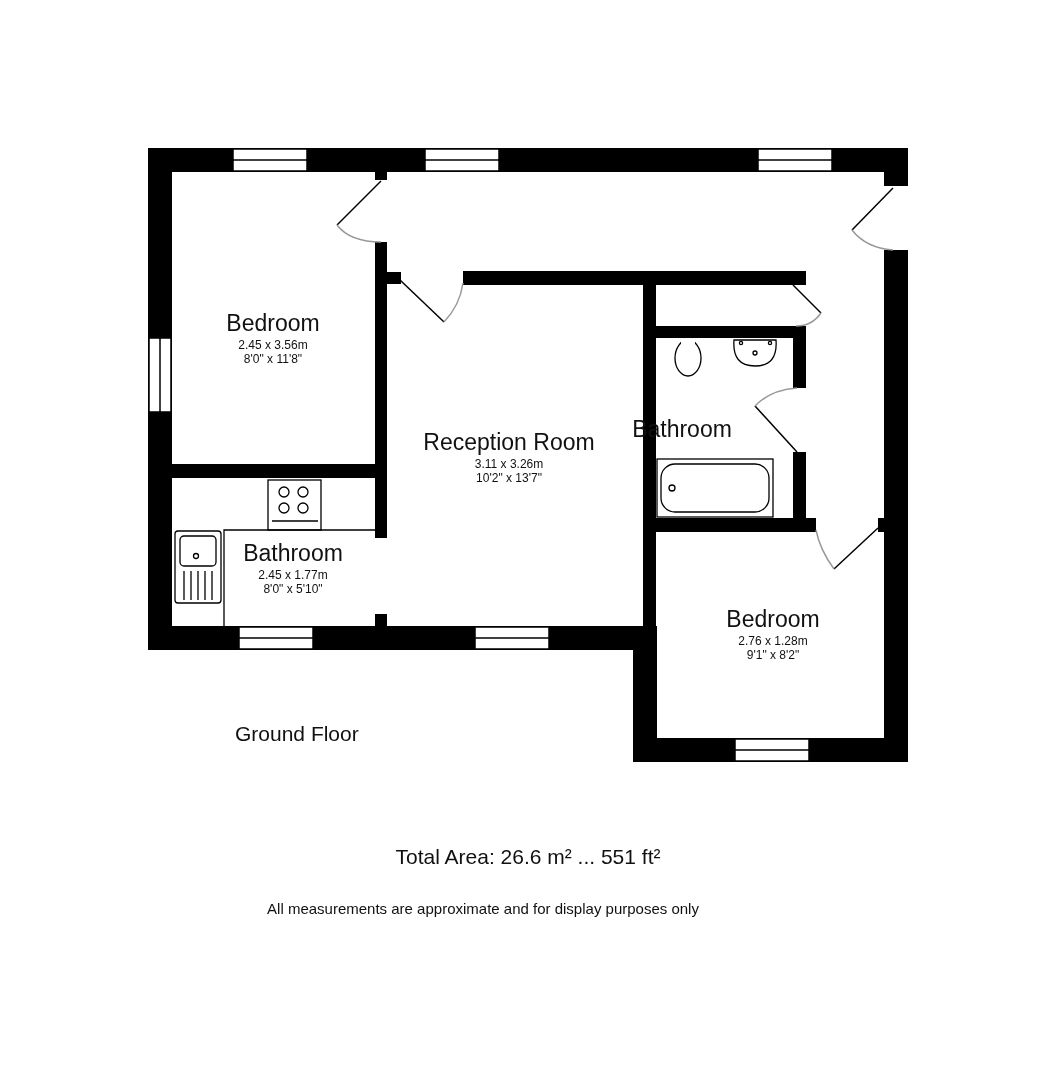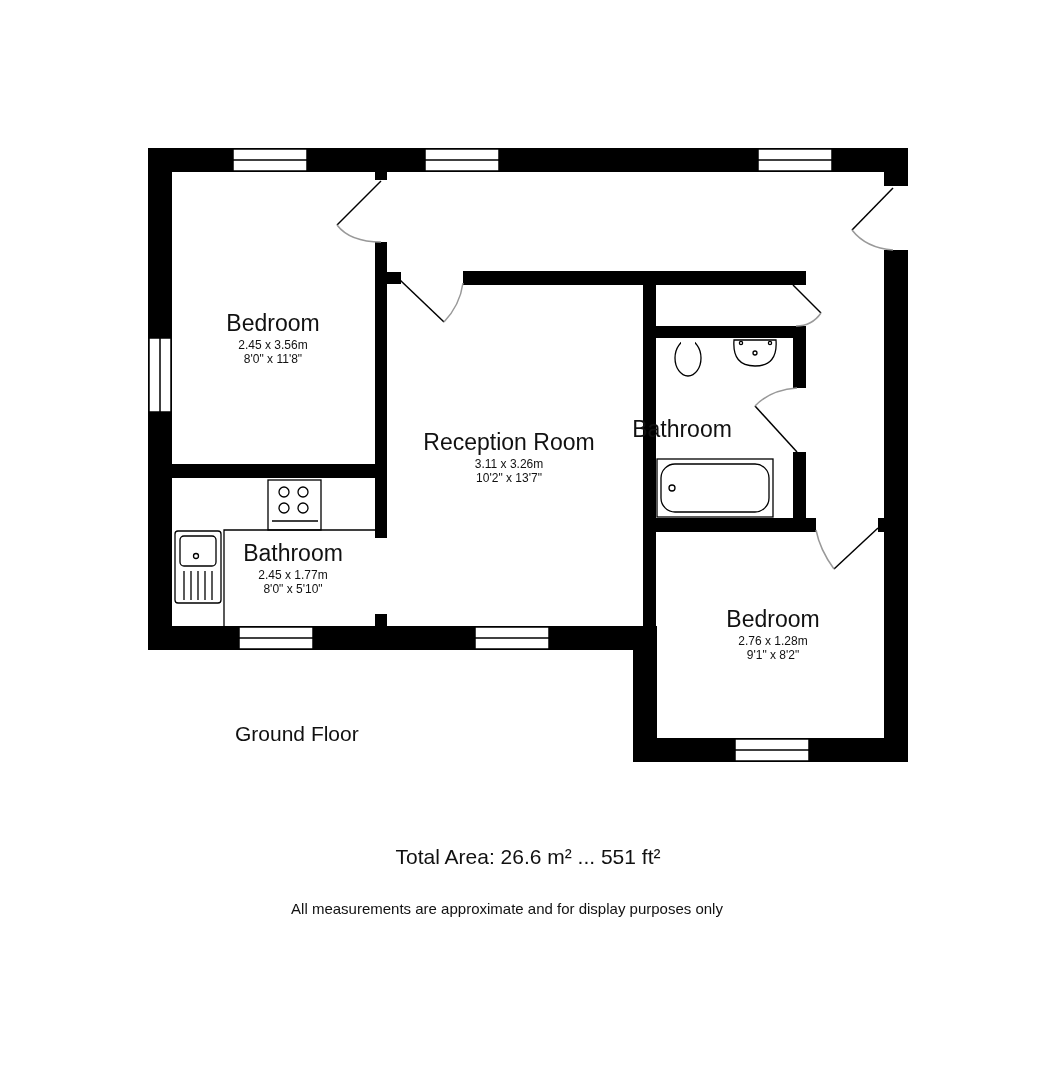--- a/index.html
+++ b/index.html
@@ -3,21 +3,21 @@
 <meta charset="utf-8">
 <style>
   html, body { margin: 0; padding: 0; background: #ffffff; }
   body { width: 1056px; height: 1080px; position: relative; overflow: hidden; font-family: "Liberation Sans", sans-serif; color: #111; }
   #plan { position: absolute; left: 0; top: 0; width: 1056px; height: 1080px; }
   .label { position: absolute; text-align: center; transform: translateX(-50%); white-space: nowrap; line-height: 1.2; }
   .room-name { font-weight: normal; font-size: 23px; }
   .room-dim { font-size: 12px; }
   .floor-label { position: absolute; left: 235px; top: 722px; font-weight: normal; font-size: 21px; }
   .total-area { position: absolute; left: 528px; top: 845px; transform: translateX(-50%); font-size: 21px; white-space: nowrap; }
-  .disclaimer { position: absolute; left: 507px; top: 900px; transform: translateX(-50%); font-size: 15px; white-space: nowrap; }
+  .disclaimer { position: absolute; left: 483px; top: 900px; transform: translateX(-50%); font-size: 15px; white-space: nowrap; }
 </style>
 </head>
 <body>
 
 <svg id="plan" viewBox="0 0 1056 1080" xmlns="http://www.w3.org/2000/svg">
   <g fill="#000">
 
     <rect x="148" y="148" width="760" height="24"></rect>
 
     <rect x="148" y="148" width="24" height="502"></rect>

